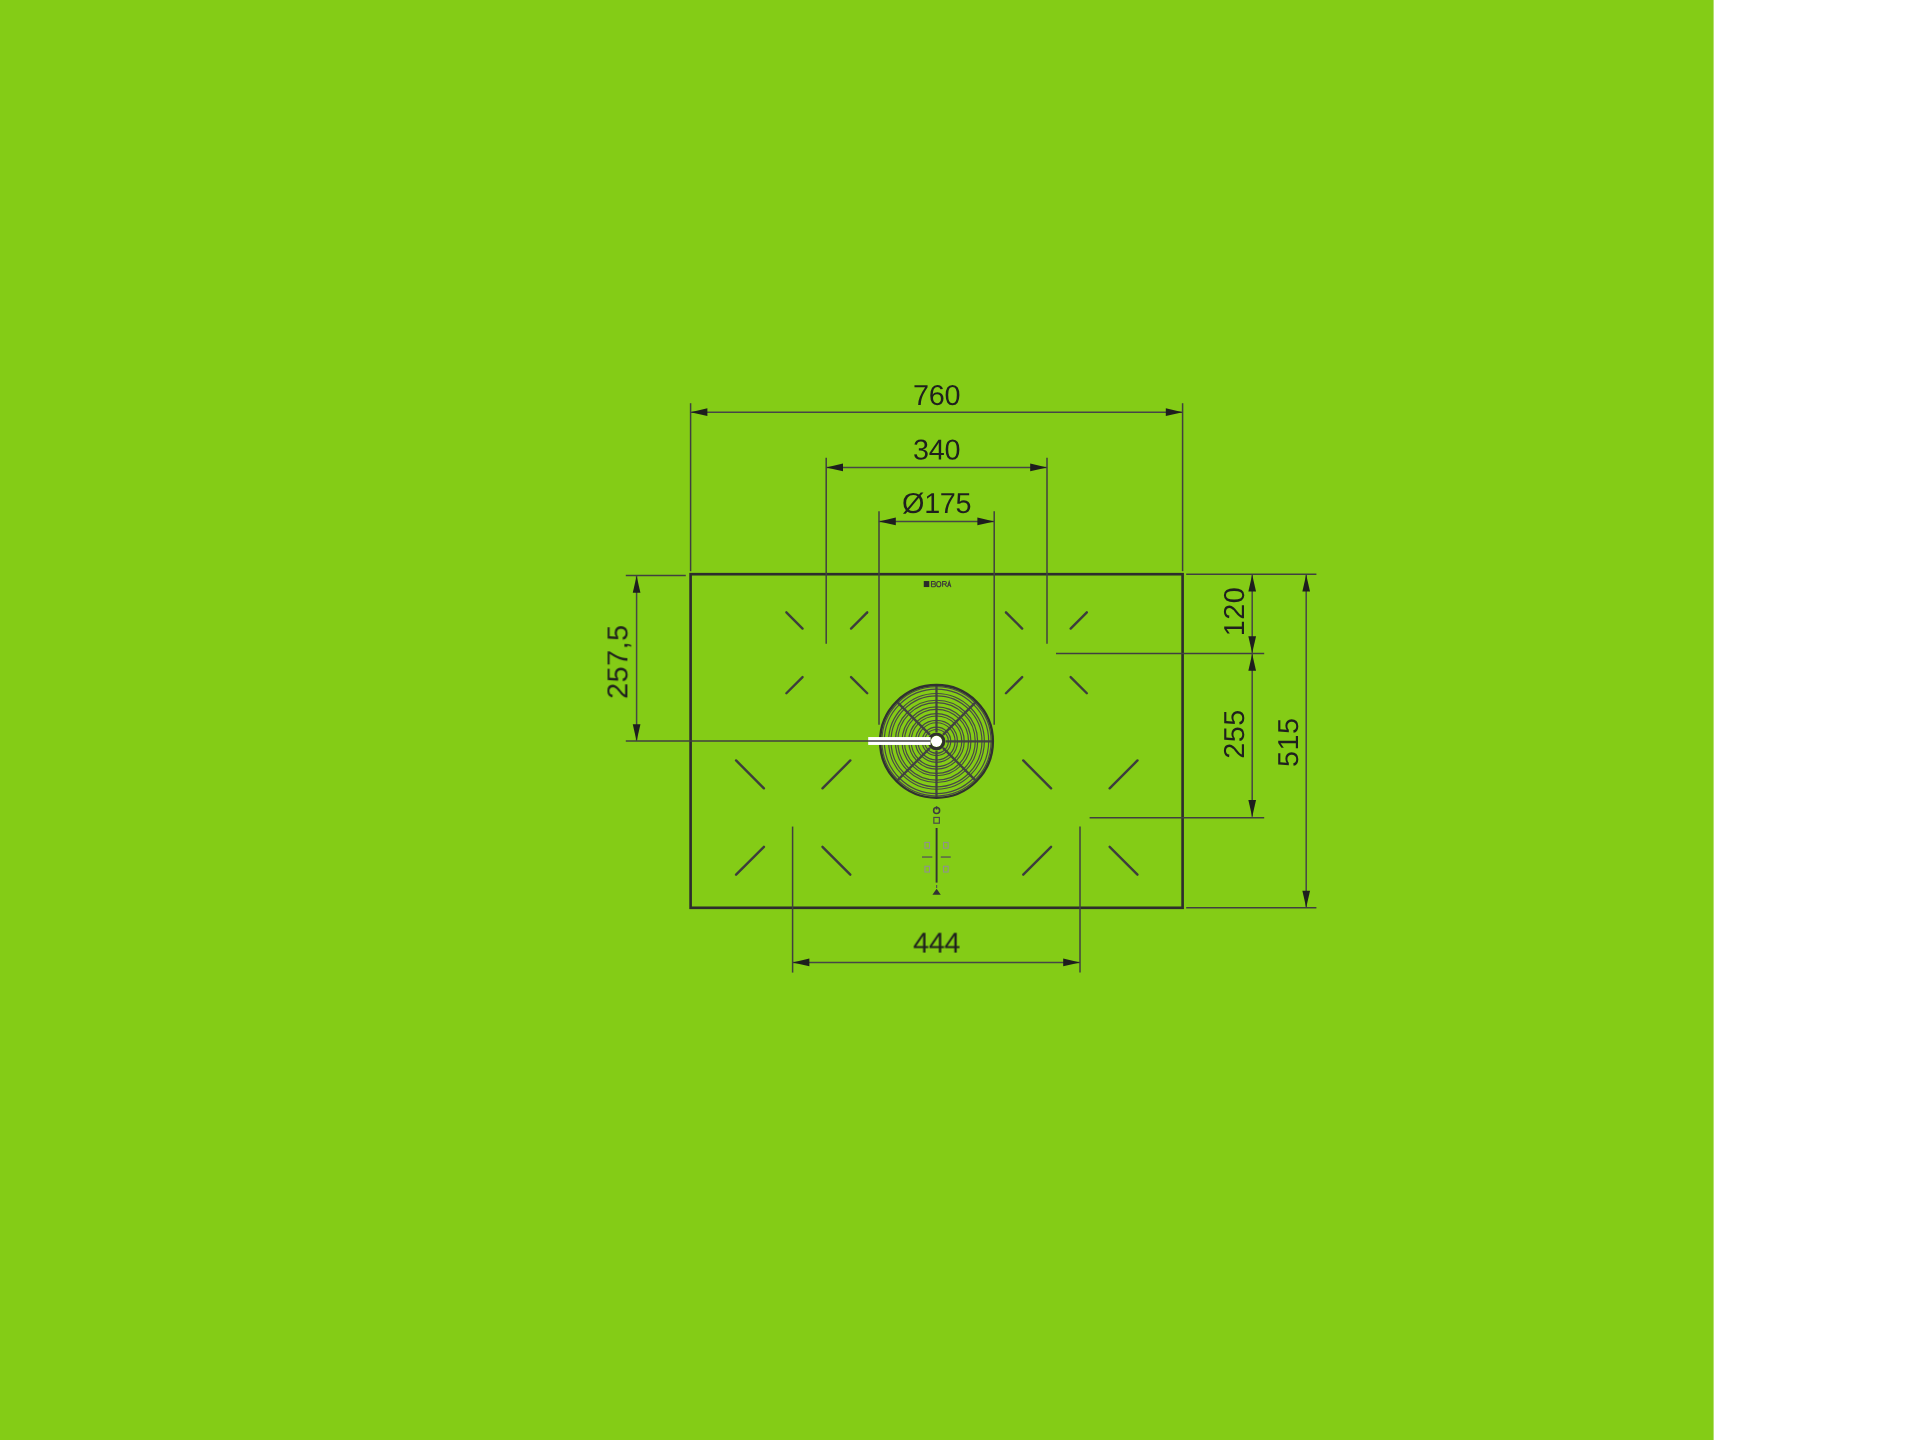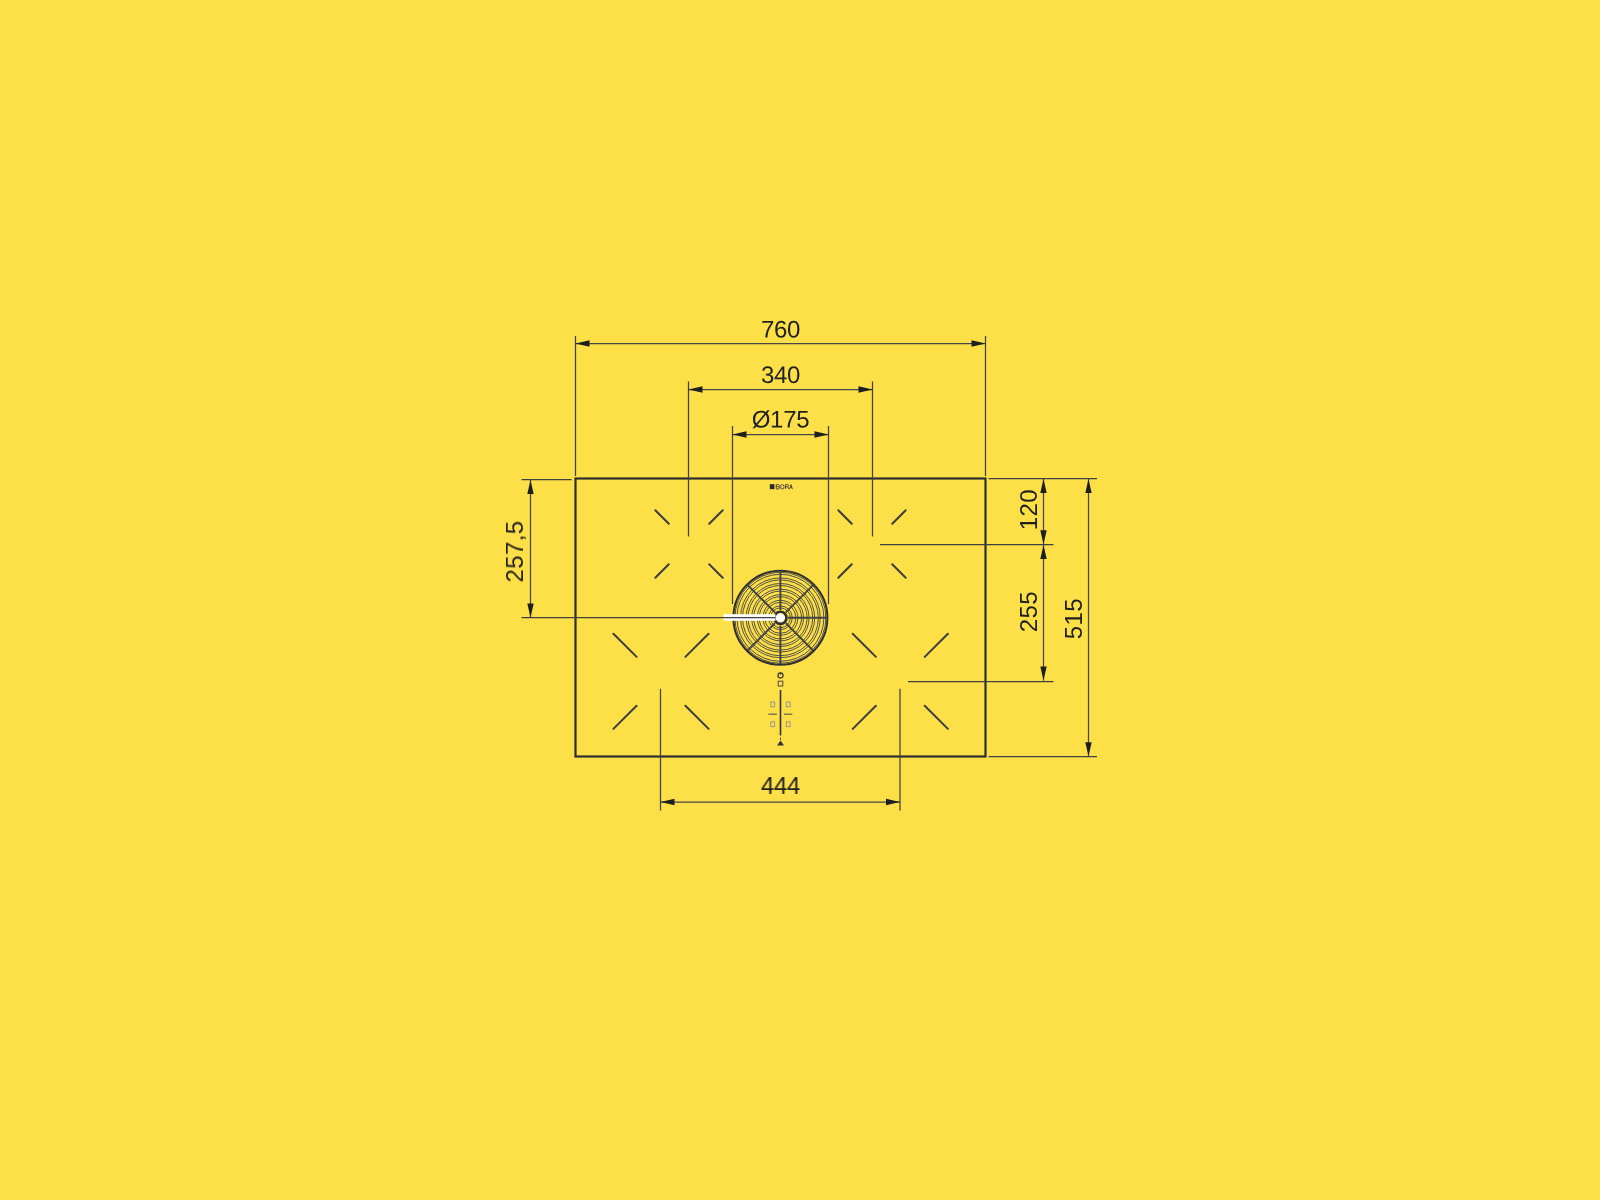--- a/index.html
+++ b/index.html
@@ -1,16 +1,16 @@
 <!DOCTYPE html>
 <html><head>
 <meta charset="utf-8">
 <style>
   html,body{margin:0;padding:0;background:#ffffff;}
-  .page{width:1600px;height:1200px;position:relative;overflow:hidden;background:#fde047;}
+  .page{width:1428px;height:1200px;position:relative;overflow:hidden;background:#84cc16;}
   svg text{font-family:"Liberation Sans", sans-serif;}
 </style>
 </head>
 <body>
 <div class="page">
 <svg width="1600" height="1200" viewBox="0 0 1600 1200">
 
   <rect x="575.5" y="478.5" width="410" height="278" fill="none" stroke="#2d2d2d" stroke-width="2.2"></rect>
 
   <g id="logo" opacity="0.999">

